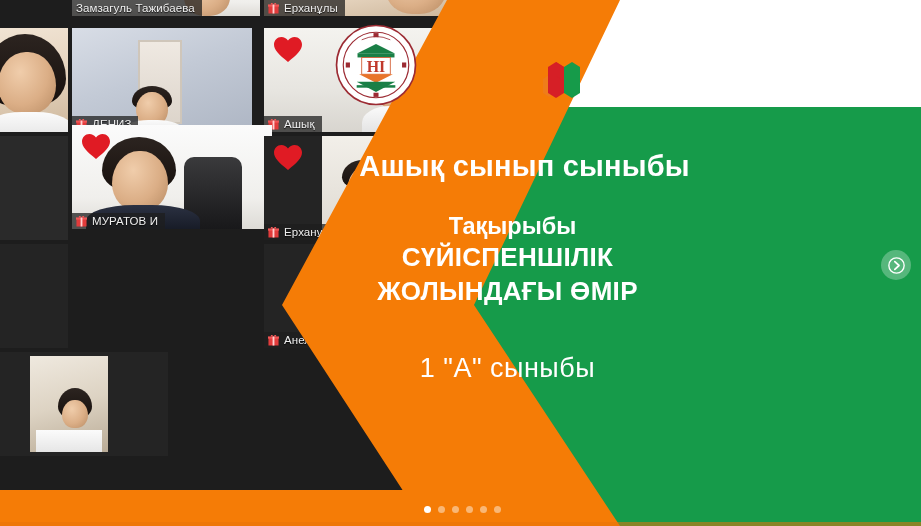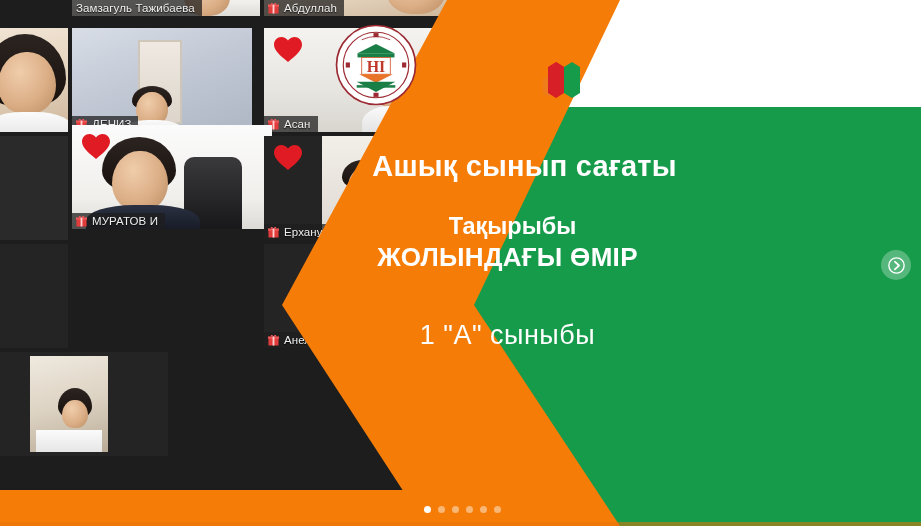--- a/index.html
+++ b/index.html
@@ -99,21 +99,21 @@
         <div class="head" style="left:122px; top:-6px; width:60px; height:50px;"></div>
       </div>
       <div class="namebar">
         <svg class="gift" viewBox="0 0 12 13">
           <rect x="0.5" y="4" width="11" height="8.5" fill="#e23b3b"></rect>
           <rect x="0" y="2.6" width="12" height="2.4" fill="#f25555"></rect>
           <rect x="5" y="2.6" width="2" height="9.9" fill="#ffd0d0"></rect>
           <path d="M6 2.6C4.6 0.2 2.4 0.6 3.2 2.6z" fill="#f25555"></path>
           <path d="M6 2.6C7.4 0.2 9.6 0.6 8.8 2.6z" fill="#f25555"></path>
         </svg>
-        <span class="nm">Абдуллаһ</span>
+        <span class="nm">Ерханұлы</span>
       </div>
     </div>
 
     <div class="tile" style="left:456px; top:-30px; width:60px; height:46px;">
       <div class="cam bg-bright"></div>
     </div>
 
     <div class="tile" style="left:-60px; top:28px; width:128px; height:104px;">
       <div class="cam bg-warm">
         <div class="hair" style="left:44px; top:6px; width:82px; height:72px;"></div>
@@ -151,21 +151,21 @@
         <path d="M15 26C6 19 1 14 1 8.6 1 4.4 4.3 1 8.4 1c2.6 0 5 1.3 6.6 3.4C16.6 2.3 19 1 21.6 1 25.7 1 29 4.4 29 8.6 29 14 24 19 15 26z" fill="#e01b24"></path>
       </svg>
       <div class="namebar">
         <svg class="gift" viewBox="0 0 12 13">
           <rect x="0.5" y="4" width="11" height="8.5" fill="#e23b3b"></rect>
           <rect x="0" y="2.6" width="12" height="2.4" fill="#f25555"></rect>
           <rect x="5" y="2.6" width="2" height="9.9" fill="#ffd0d0"></rect>
           <path d="M6 2.6C4.6 0.2 2.4 0.6 3.2 2.6z" fill="#f25555"></path>
           <path d="M6 2.6C7.4 0.2 9.6 0.6 8.8 2.6z" fill="#f25555"></path>
         </svg>
-        <span class="nm">Асан</span>
+        <span class="nm">Ашық</span>
       </div>
     </div>
 
     <div class="tile" style="left:458px; top:28px; width:58px; height:104px;">
       <div class="cam bg-bright"></div>
     </div>
 
     <div class="tile" style="left:-60px; top:136px; width:128px; height:104px;">
       <div class="cam bg-dim">
         <div style="position:absolute;left:60px;top:0;width:68px;height:104px;background:#2a2a2a;"></div>
@@ -317,22 +317,23 @@
   </div>
 
   <svg id="chevron" viewBox="0 0 921 526" preserveAspectRatio="none">
 
     <path d="M447 0 L620 0 L474 305 L620 526 L426 526 L282 305 Z" fill="#f57c06"></path>
 
     <path d="M0 490 L500 490 L500 526 L0 526 Z" fill="#f57c06"></path>
   </svg>
 
   <div id="slide-text">
-    <div id="headline">Ашық сынып сағаты</div>
+    <div id="headline">Ашық сынып сыныбы</div>
     <div id="subj-label">Тақырыбы</div>
+    <div class="topic-line">СҮЙІСПЕНШІЛІК</div>
     <div class="topic-line">ЖОЛЫНДАҒЫ ӨМІР</div>
     <div id="grade">1 "А" сыныбы</div>
   </div>
 
   <div id="next-btn">
     <svg viewBox="0 0 20 20">
       <circle cx="10" cy="10" r="9" fill="none" stroke="#ffffff" stroke-width="1.6"></circle>
       <path d="M8 5.5 L13 10 L8 14.5" fill="none" stroke="#ffffff" stroke-width="2" stroke-linecap="round" stroke-linejoin="round"></path>
     </svg>
   </div>

